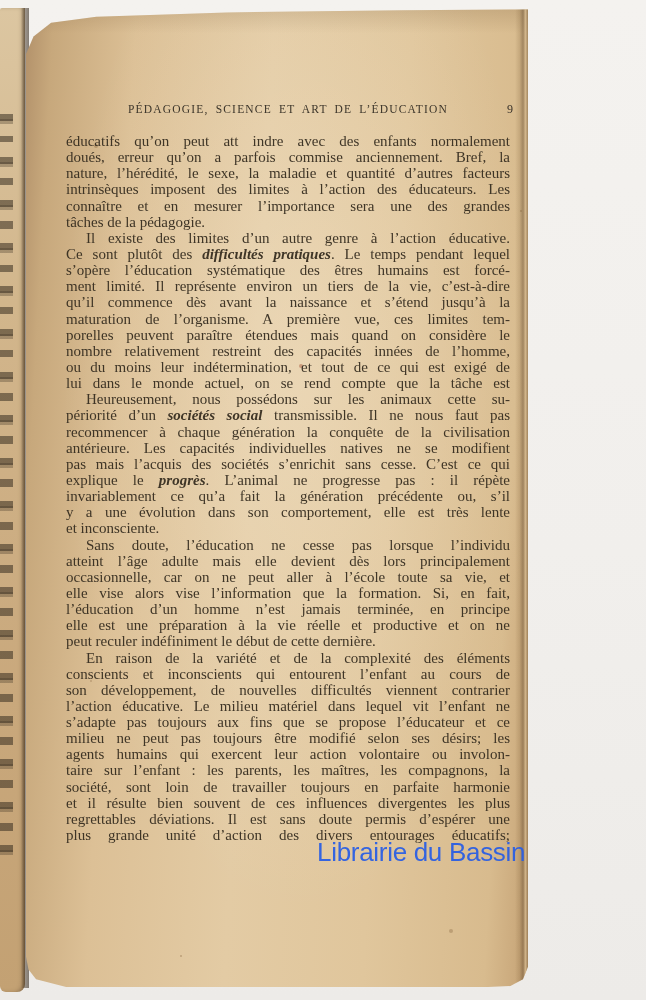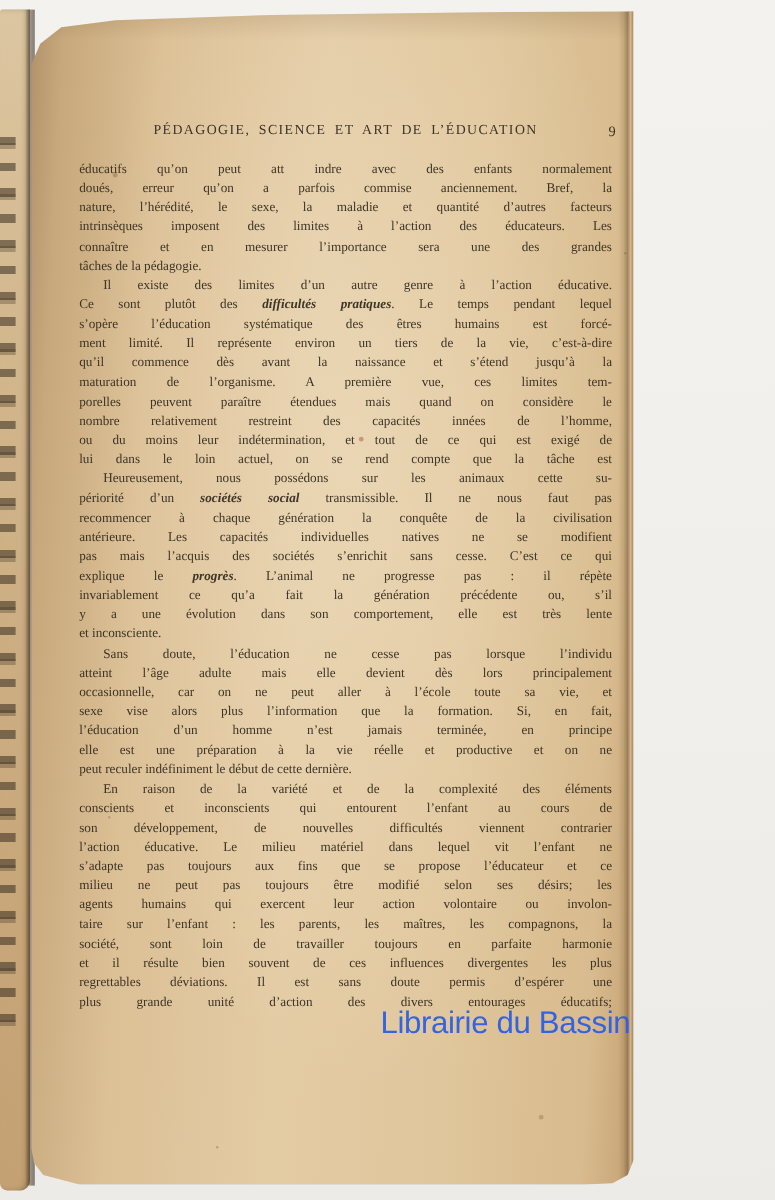--- a/index.html
+++ b/index.html
@@ -61,21 +61,21 @@
     font-size:11.5px;line-height:14px;color:#3c352a;
     text-align:center;letter-spacing:1.2px;word-spacing:3px;white-space:nowrap;
   }
   .pagenum{
     position:absolute;right:-3px;top:0;letter-spacing:0;font-size:12px;color:#39322a;
   }
   
   .text-block{
     position:absolute;left:40px;top:124px;width:444px;
     color:rgba(52,44,31,.94);
-    font-size:11px;
+    font-size:15px;
   }
   .line{
     height:16.15px;line-height:16.15px;
     text-align:justify;text-align-last:justify;text-justify:inter-word;
     white-space:normal;overflow:visible;
   }
   .line.noju{text-align-last:left;}
   .line.ind{text-indent:20px;}
   .it{font-style:italic;font-weight:bold;}
   
@@ -112,34 +112,34 @@
       <div class="line noju"><span>tâches de la pédagogie.</span></div>
       <div class="line ind"><span>Il existe des limites d’un autre genre à l’action éducative.</span></div>
       <div class="line"><span>Ce sont plutôt des </span><span class="it">difficultés pratiques</span><span>. Le temps pendant lequel</span></div>
       <div class="line"><span>s’opère l’éducation systématique des êtres humains est forcé-</span></div>
       <div class="line"><span>ment limité. Il représente environ un tiers de la vie, c’est-à-dire</span></div>
       <div class="line"><span>qu’il commence dès avant la naissance et s’étend jusqu’à la</span></div>
       <div class="line"><span>maturation de l’organisme. A première vue, ces limites tem-</span></div>
       <div class="line"><span>porelles peuvent paraître étendues mais quand on considère le</span></div>
       <div class="line"><span>nombre relativement restreint des capacités innées de l’homme,</span></div>
       <div class="line"><span>ou du moins leur indétermination, et tout de ce qui est exigé de</span></div>
-      <div class="line"><span>lui dans le loin actuel, on se rend compte que la tâche est</span></div>
+      <div class="line"><span>lui dans le monde actuel, on se rend compte que la tâche est</span></div>
       <div class="line ind"><span>Heureusement, nous possédons sur les animaux cette su-</span></div>
       <div class="line"><span>périorité d’un </span><span class="it">sociétés social</span><span> transmissible. Il ne nous faut pas</span></div>
       <div class="line"><span>recommencer à chaque génération la conquête de la civilisation</span></div>
       <div class="line"><span>antérieure. Les capacités individuelles natives ne se modifient</span></div>
       <div class="line"><span>pas mais l’acquis des sociétés s’enrichit sans cesse. C’est ce qui</span></div>
       <div class="line"><span>explique le </span><span class="it">progrès</span><span>. L’animal ne progresse pas : il répète</span></div>
       <div class="line"><span>invariablement ce qu’a fait la génération précédente ou, s’il</span></div>
       <div class="line"><span>y a une évolution dans son comportement, elle est très lente</span></div>
       <div class="line noju"><span>et inconsciente.</span></div>
       <div class="line ind"><span>Sans doute, l’éducation ne cesse pas lorsque l’individu</span></div>
       <div class="line"><span>atteint l’âge adulte mais elle devient dès lors principalement</span></div>
       <div class="line"><span>occasionnelle, car on ne peut aller à l’école toute sa vie, et</span></div>
-      <div class="line"><span>sexe vise alors plus l’information que la formation. Si, en fait,</span></div>
+      <div class="line"><span>elle vise alors vise l’information que la formation. Si, en fait,</span></div>
       <div class="line"><span>l’éducation d’un homme n’est jamais terminée, en principe</span></div>
       <div class="line"><span>elle est une préparation à la vie réelle et productive et on ne</span></div>
       <div class="line noju"><span>peut reculer indéfiniment le début de cette dernière.</span></div>
       <div class="line ind"><span>En raison de la variété et de la complexité des éléments</span></div>
       <div class="line"><span>conscients et inconscients qui entourent l’enfant au cours de</span></div>
       <div class="line"><span>son développement, de nouvelles difficultés viennent contrarier</span></div>
       <div class="line"><span>l’action éducative. Le milieu matériel dans lequel vit l’enfant ne</span></div>
       <div class="line"><span>s’adapte pas toujours aux fins que se propose l’éducateur et ce</span></div>
       <div class="line"><span>milieu ne peut pas toujours être modifié selon ses désirs; les</span></div>
       <div class="line"><span>agents humains qui exercent leur action volontaire ou involon-</span></div>

